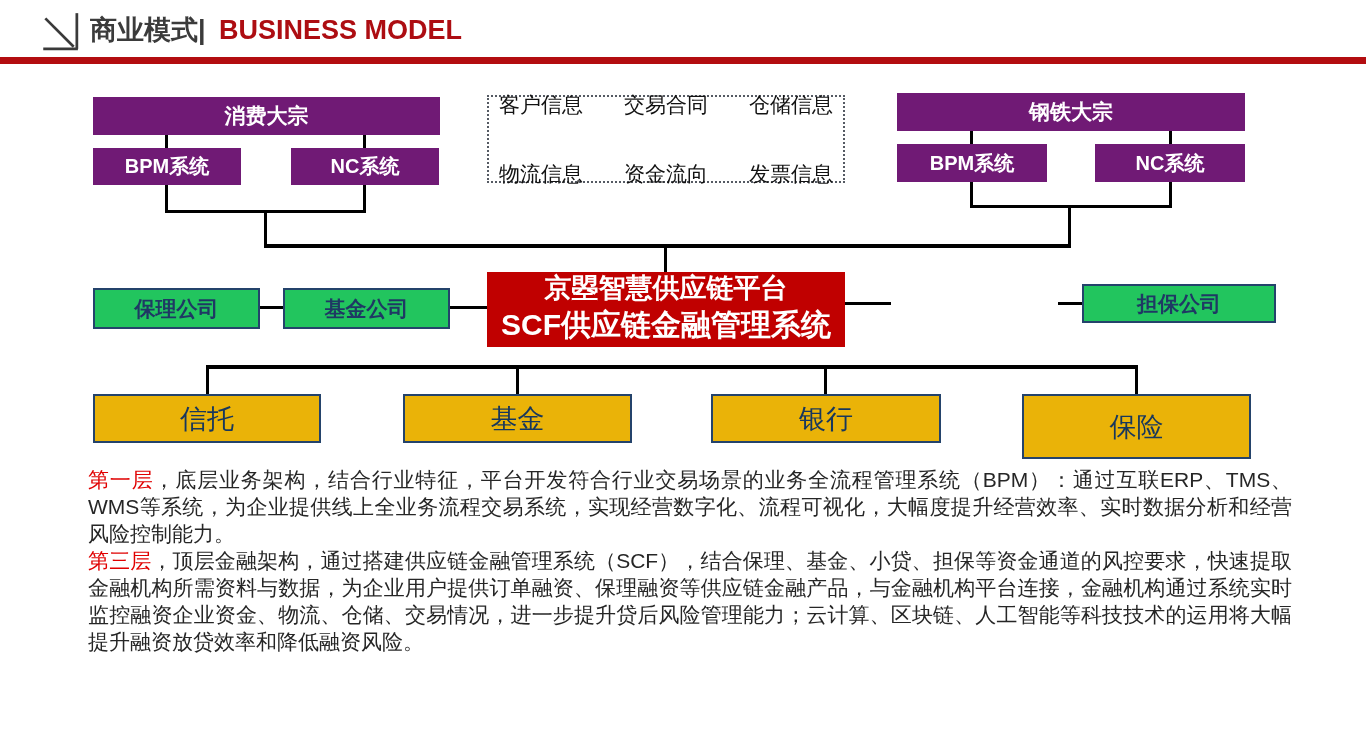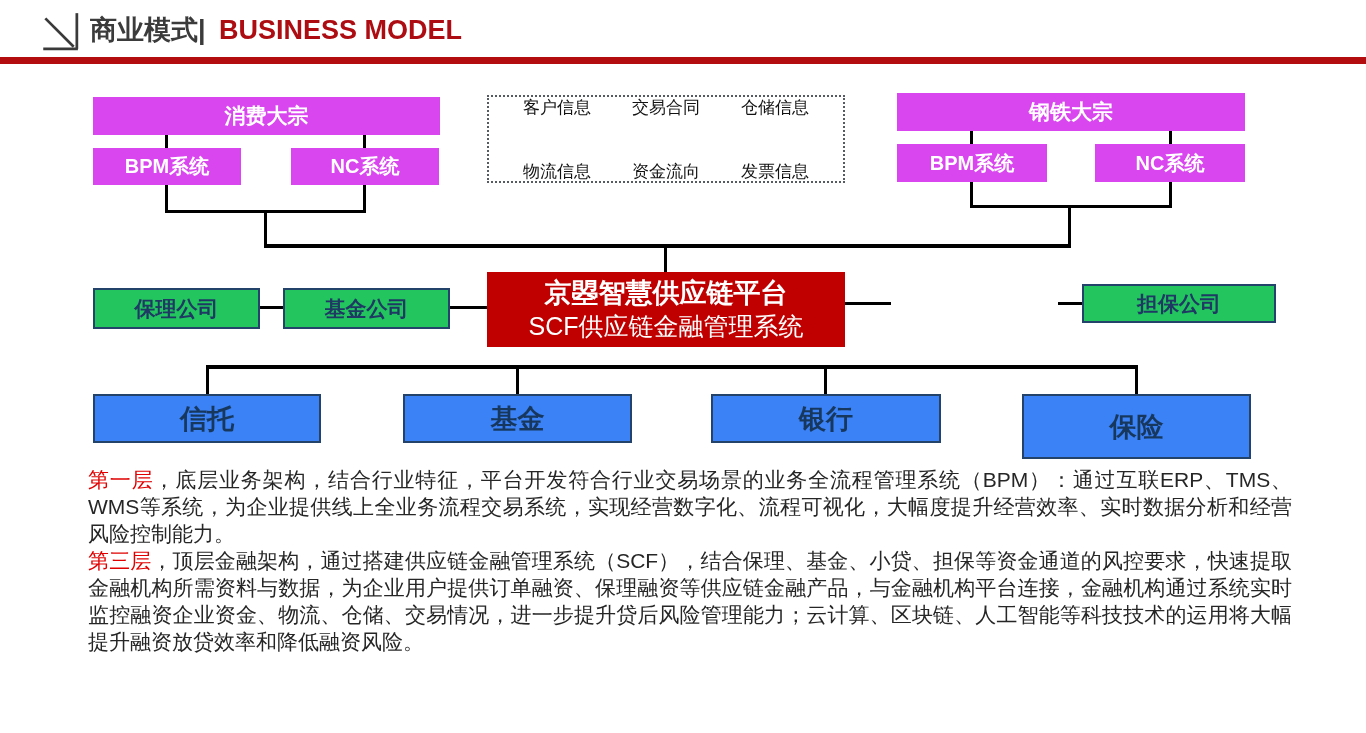--- a/index.html
+++ b/index.html
@@ -10,40 +10,40 @@
   .hdr-icon{position:absolute;left:38px;top:10px;width:42px;height:42px;}
   .hdr-title{position:absolute;left:90px;top:12px;font-size:27px;font-weight:bold;white-space:nowrap;}
   .t-cn{color:#3b3b3b;}
   .t-en{color:#ad0d12;margin-left:6px;}
   .divider{position:absolute;left:0;top:57px;width:1366px;height:7px;background:#b30d10;}
 
   
   .ln{position:absolute;background:#000;}
 
   
-  .rbox{position:absolute;background:#d946ef;color:#fff;font-weight:bold;
+  .rbox{position:absolute;background:#701a75;color:#fff;font-weight:bold;
         display:flex;align-items:center;justify-content:center;font-size:21px;text-align:center;}
   .wbox{position:absolute;background:#22c55e;border:2px solid #24436b;color:#1f3864;
         font-weight:bold;display:flex;align-items:center;justify-content:center;
         font-size:21px;box-sizing:border-box;}
-  .bbox{position:absolute;background:#3b82f6;border:2px solid #24436b;color:#17375d;
-        font-weight:bold;display:flex;align-items:center;justify-content:center;
+  .bbox{position:absolute;background:#eab308;border:2px solid #24436b;color:#17375d;
+        font-weight:normal;display:flex;align-items:center;justify-content:center;
         font-size:27px;box-sizing:border-box;}
 
   .info-box{position:absolute;left:487px;top:95px;width:358px;height:88px;
         border:2px dotted #555a63;box-sizing:border-box;background:#fff;
         display:grid;grid-template-columns:repeat(3,auto);column-gap:26px;row-gap:1px;
-        align-content:center;justify-content:center;color:#121212;font-size:17px;gap:41px;}
+        align-content:center;justify-content:center;color:#121212;font-size:21px;gap:41px;}
   .info-box span{white-space:nowrap;}
 
   .platform{position:absolute;left:487px;top:272px;width:358px;height:75px;background:#c00000;
-        color:#fff;display:flex;flex-direction:column;align-items:center;justify-content:center;
+        color:#fff;display:flex;flex-direction:column;align-items:center;
         line-height:1.25;}
   .platform .l1{font-size:27px;font-weight:bold;}
-  .platform .l2{font-size:25px;font-weight:normal;}
+  .platform .l2{font-size:30px;font-weight:bold;}
 
   
   .desc{position:absolute;left:88px;top:466px;width:1204px;font-size:21px;line-height:27px;
         color:#262626;text-align:justify;}
   .desc p{margin:0;}
   .layer{color:#e00000;}
 </style>
 </head>
 <body>
 

